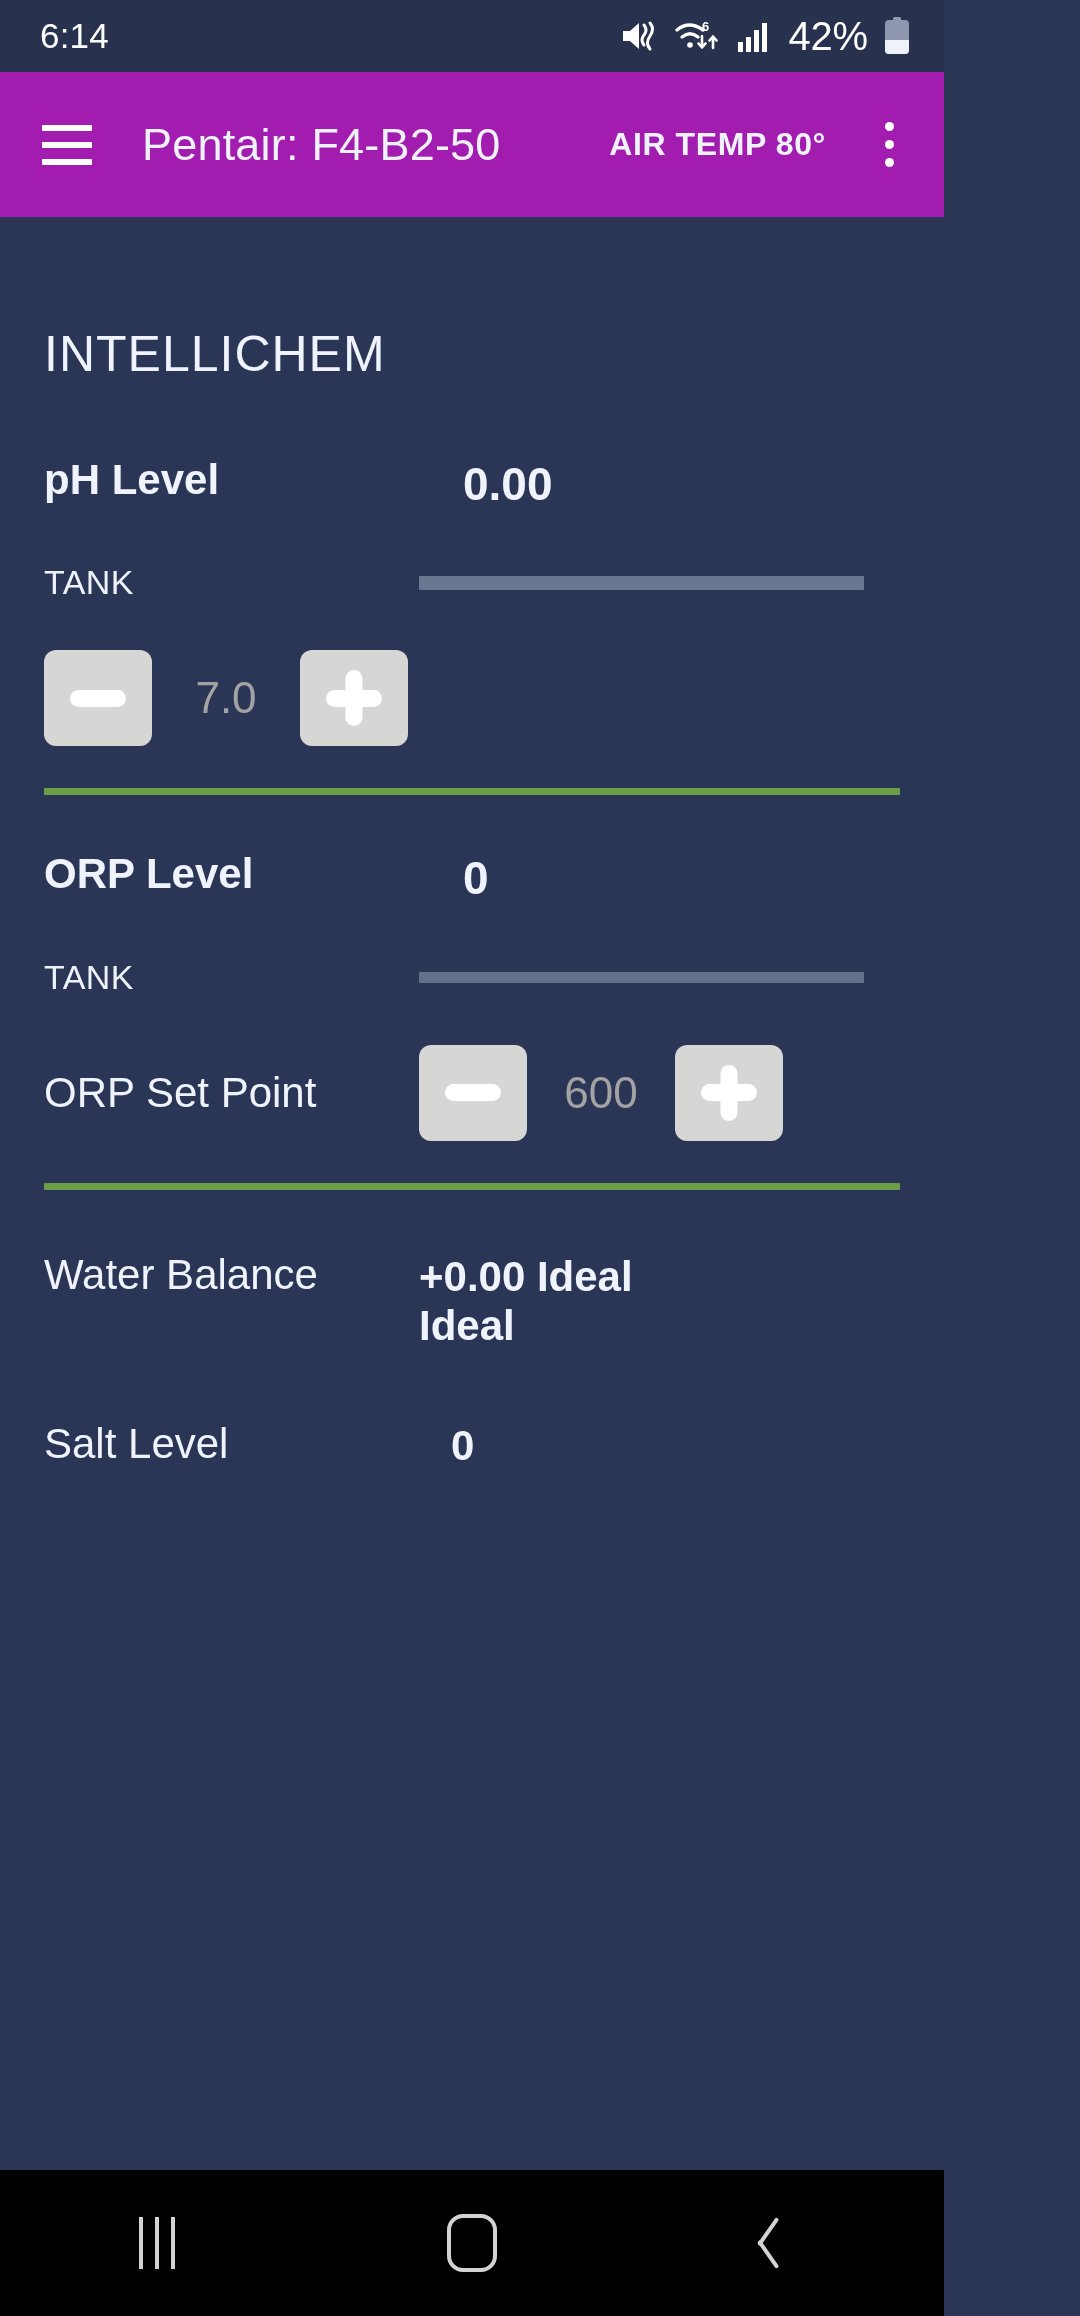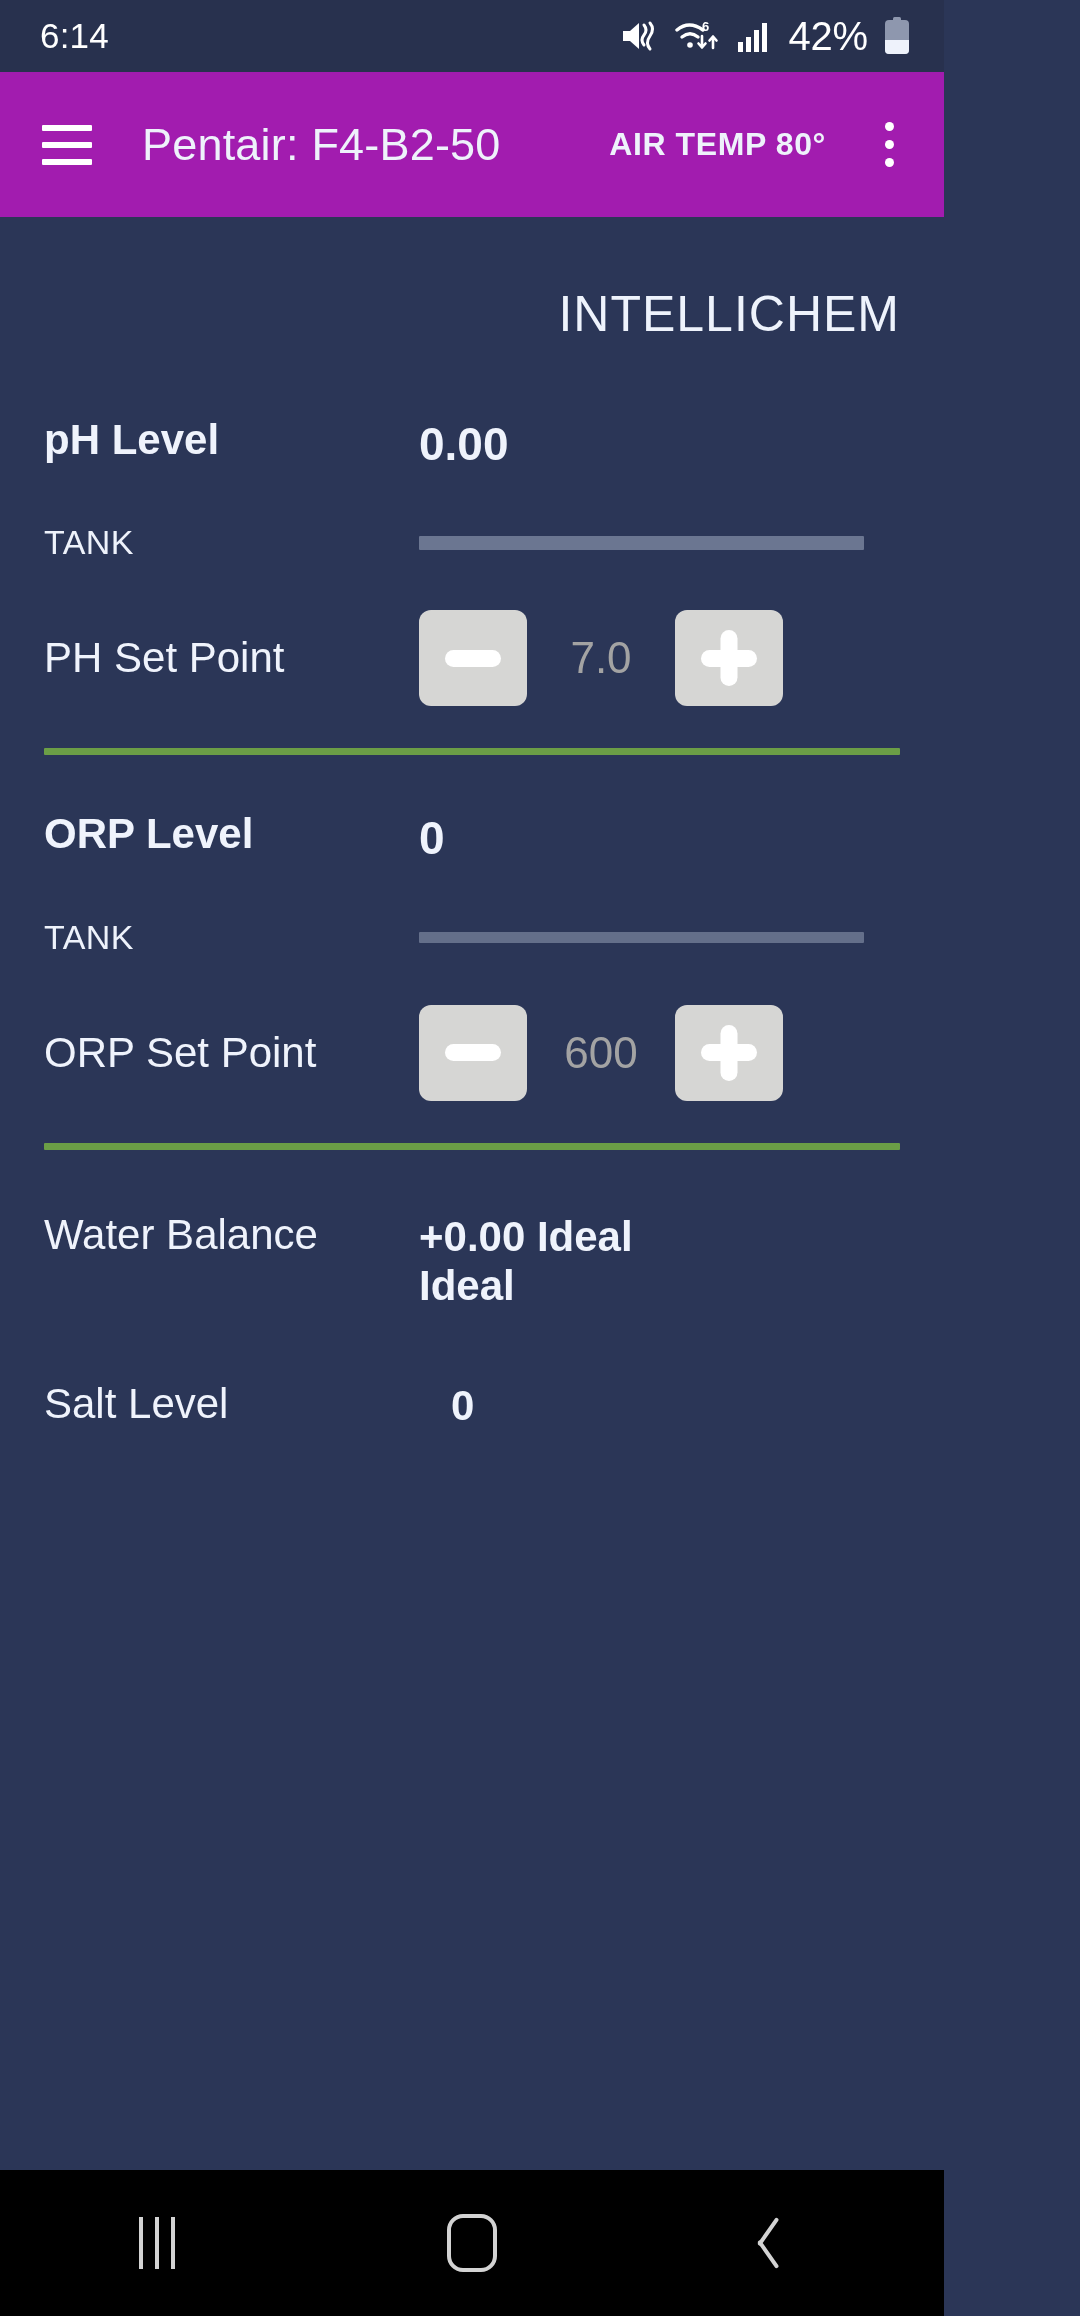--- a/index.html
+++ b/index.html
@@ -37,29 +37,29 @@
   .hamburger { width:62px; height:62px; display:flex; flex-direction:column; justify-content:center; gap:11px; padding:0 6px; cursor:pointer; }
   .hamburger span { display:block; height:6px; background:#ffffff; border-radius:1px; }
   .app-title { font-size:45px; font-weight:400; margin-left:44px; white-space:nowrap; letter-spacing:0.2px; }
   .app-bar-spacer { flex:1 1 auto; }
   .air-temp { font-size:32px; font-weight:700; letter-spacing:0.6px; white-space:nowrap; margin-right:34px; }
   .overflow { width:58px; height:70px; display:flex; flex-direction:column; align-items:center; justify-content:center; gap:9px; cursor:pointer; }
   .overflow i { width:9px; height:9px; border-radius:50%; background:#ffffff; display:block; }
 
   
   .content { flex:1 1 auto; position:relative; padding:0 44px; }
-  .page-title { text-align:right; font-size:50px; font-weight:400; letter-spacing:1px; margin-top:68px; color:#eef3fc; }
+  .page-title { text-align:left; font-size:50px; font-weight:400; letter-spacing:1px; margin-top:108px; color:#eef3fc; }
 
   .row { display:flex; align-items:flex-start; }
   .row-label { font-size:42px; font-weight:400; color:#eff3fc; line-height:1.1; }
   .row-label.bold { font-weight:700; }
   .row-value { font-size:42px; font-weight:700; color:#eff3fc; line-height:1.18; }
 
   
-  .level-row { margin-top:0; }
+  .level-row { margin-top:0;gap:44px; }
   .level-row .row-label { flex:0 0 375px; font-size:42px; font-weight:700; }
   .level-row .row-value { font-size:46px; font-weight:700; }
 
   
   .tank-row { display:flex; align-items:center; }
   .tank-label { flex:0 0 375px; font-size:34px; font-weight:400; color:#eef2fb; letter-spacing:0.4px; }
   .tank-bar { height:14px; background:#6b7691; border-radius:1px; }
   .tank-bar.thin { height:11px; background:#646f8a; }
 
   
@@ -173,21 +173,20 @@
         <div class="row-label bold">pH Level</div>
         <div class="row-value">0.00</div>
       </div>
 
       <div class="tank-row" style="margin-top:52px;">
         <div class="tank-label">TANK</div>
         <div class="tank-bar" style="width:445px;"></div>
       </div>
 
       <div class="setpoint-row" style="margin-top:48px;">
-        <div class="setpoint-label">PH Set Point</div>
         <div class="stepper">
           <button class="step-btn">
             <span class="bar-h"></span>
           </button>
           <div class="step-value" style="width:148px;">7.0</div>
           <button class="step-btn">
             <span class="bar-h"></span>
             <span class="bar-v"></span>
           </button>
         </div>

